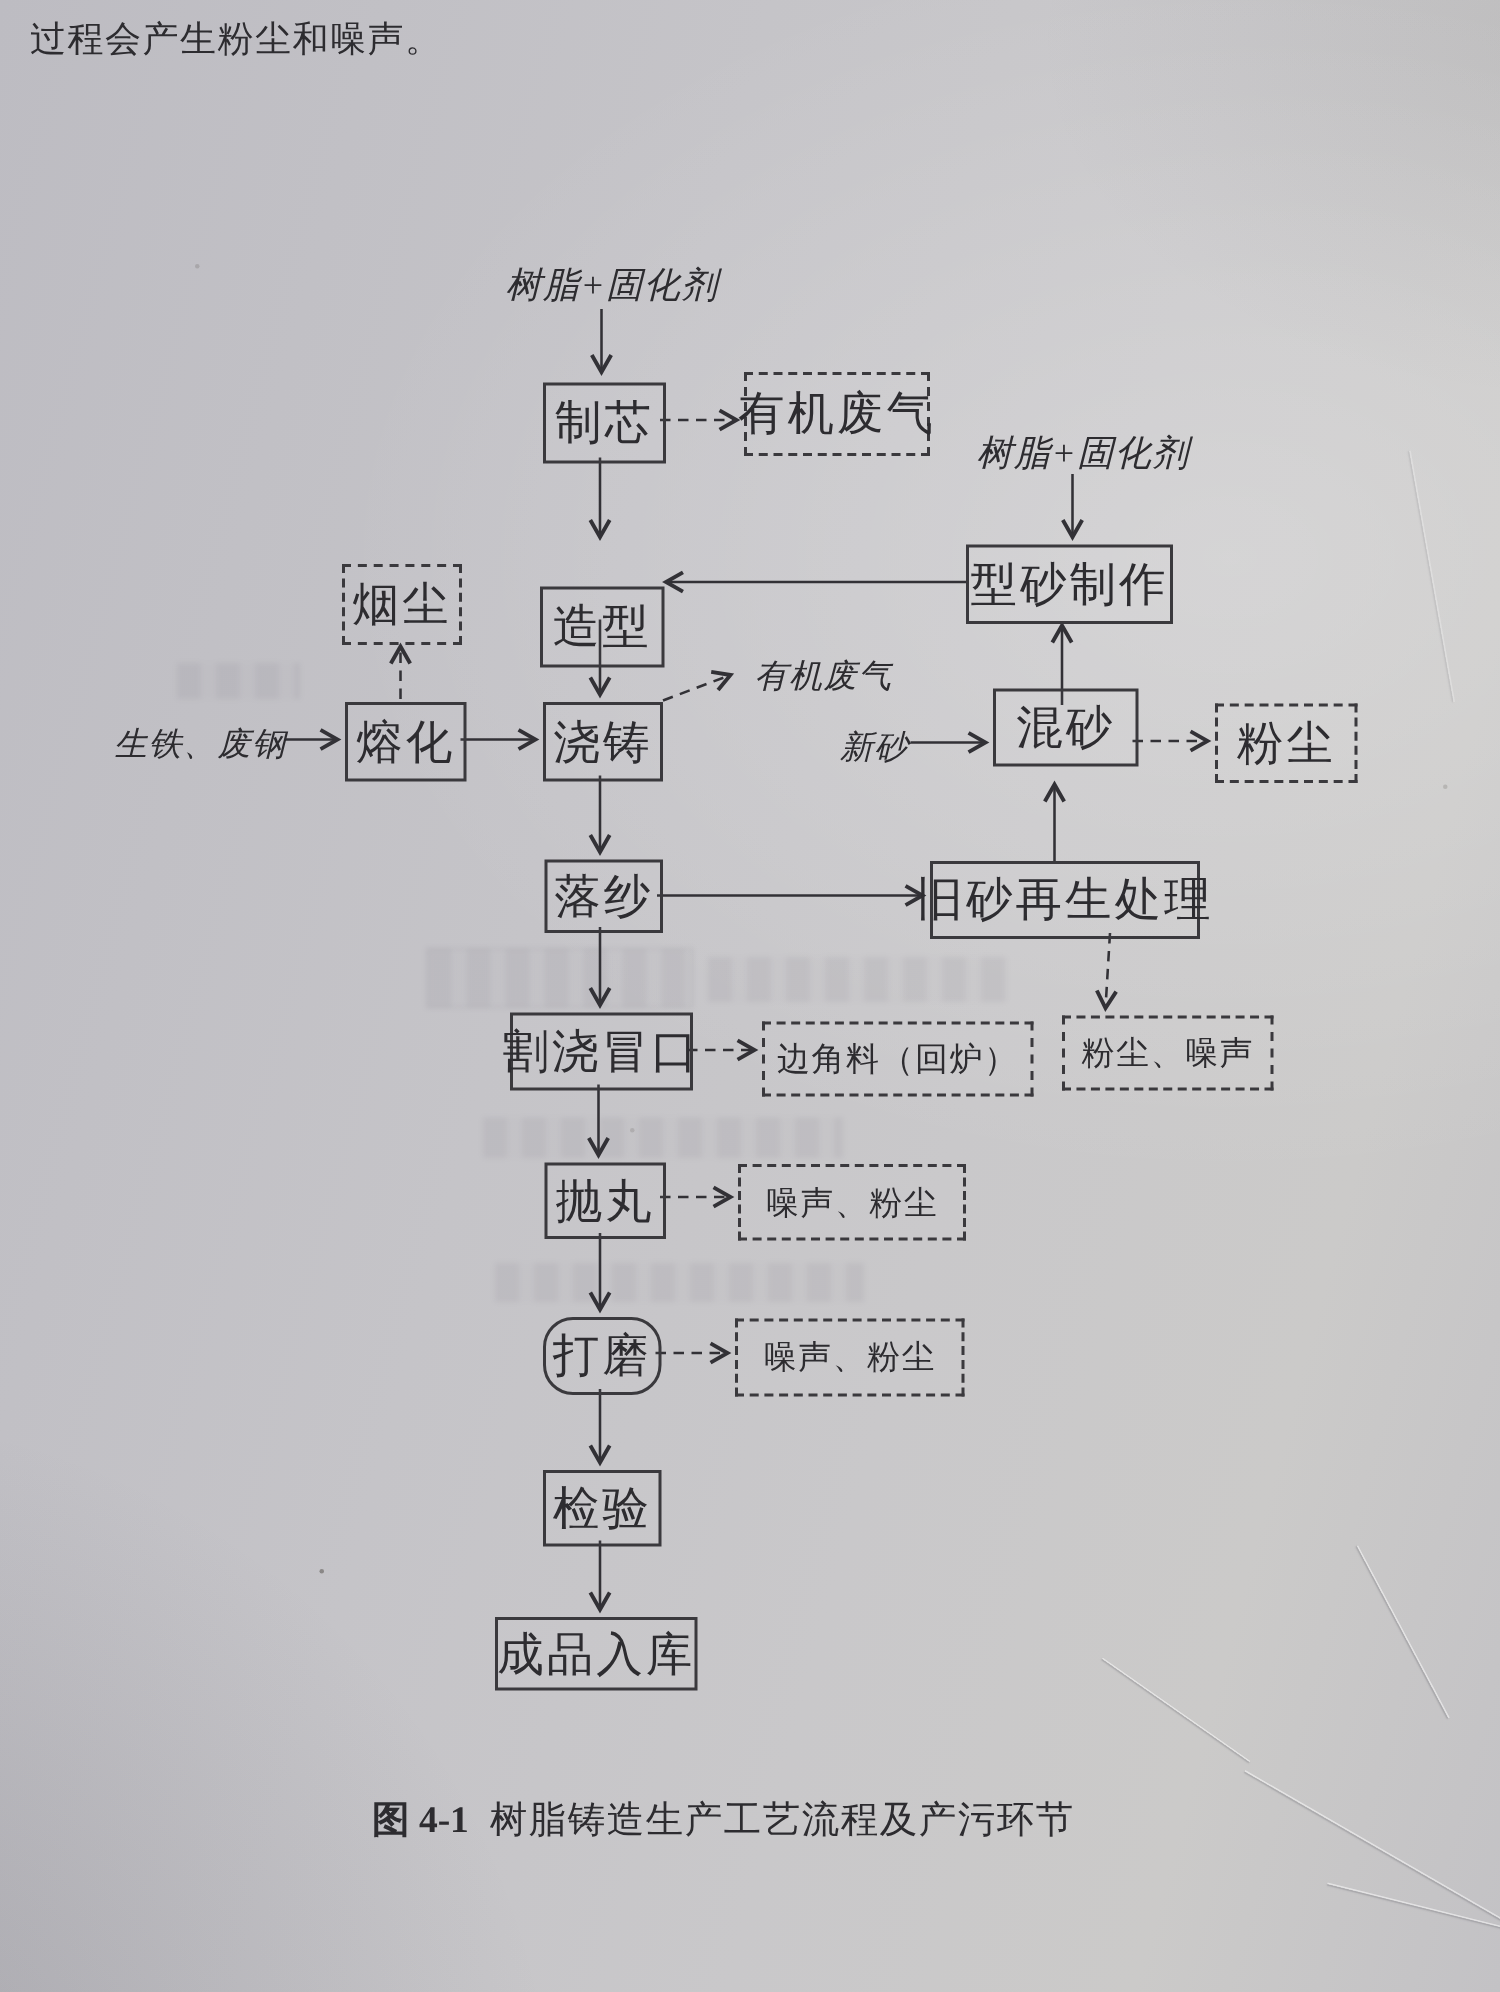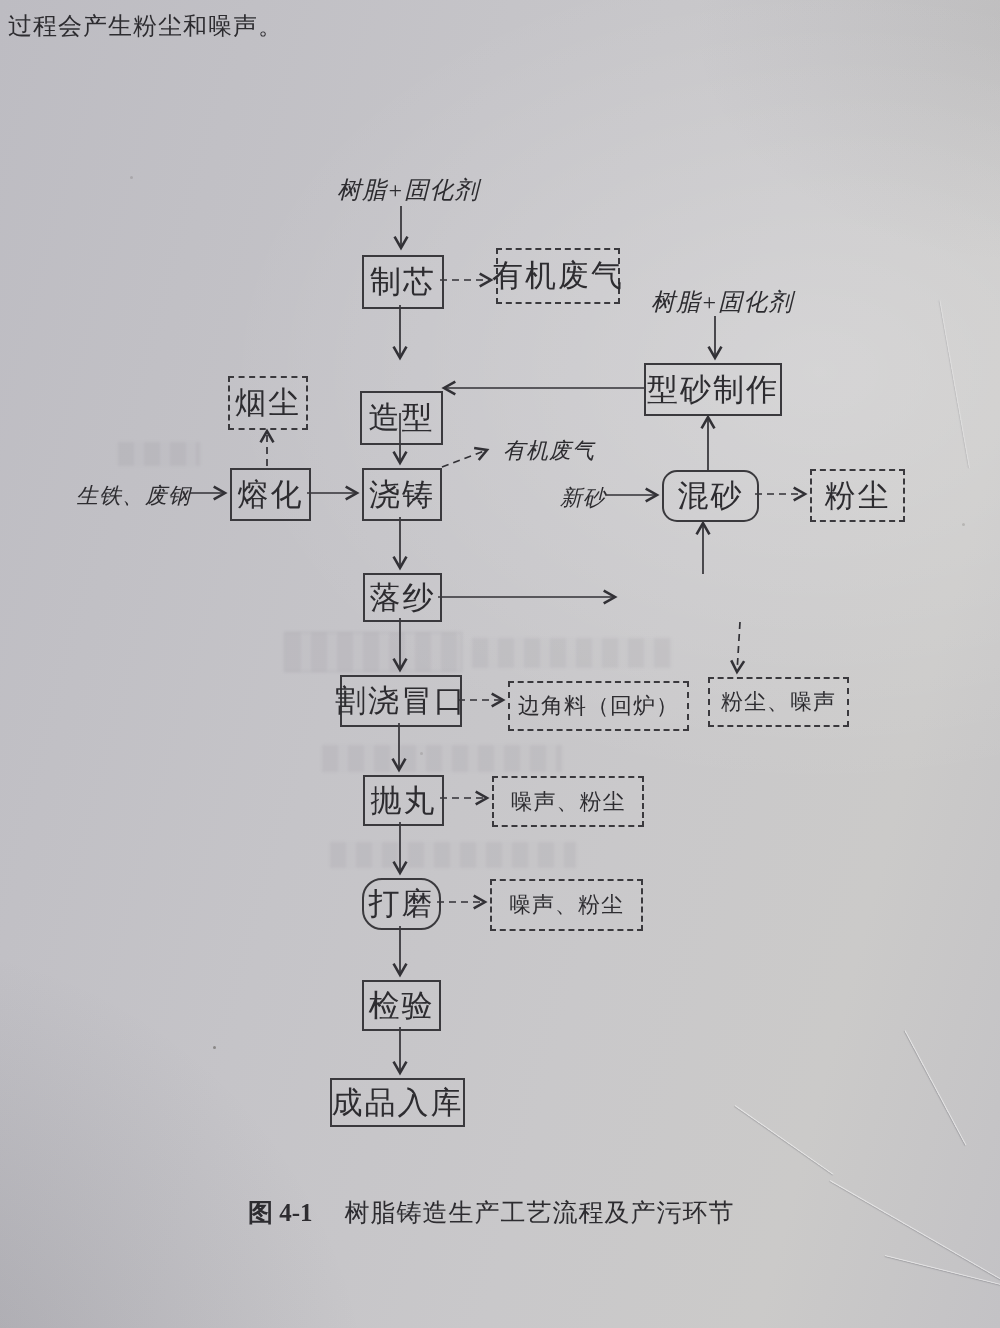--- a/index.html
+++ b/index.html
@@ -7,38 +7,38 @@
     position:relative;width:1000px;height:1328px;overflow:hidden;
     font-family:"Liberation Serif","DejaVu Serif",serif;
     color:#2d2c30;
     background:
       radial-gradient(1000px 700px at 82% 28%, rgba(255,255,255,0.22), rgba(255,255,255,0) 60%),
       radial-gradient(900px 900px at -12% 108%, rgba(55,55,66,0.20), rgba(55,55,66,0) 55%),
       radial-gradient(600px 400px at 105% 2%, rgba(70,70,80,0.10), rgba(70,70,80,0) 60%),
       linear-gradient(105deg,#bdbcc2 0%,#c5c4c8 38%,#c9c8ca 62%,#cbcac9 82%,#c3c2c5 100%);
   }
   .intro{position:absolute;font-size:24px;letter-spacing:1px;white-space:nowrap;}
-  .line1{left:8px;top:10px;}
+  .line1{left:20px;top:10px;}
   .line2{left:62px;top:55px;}
   
   .node{
     position:absolute;display:flex;align-items:center;justify-content:center;
     border:2px solid #3a393d;font-size:31px;letter-spacing:2px;white-space:nowrap;
     background:rgba(255,255,255,0.03);
   }
   .node.dashed{border:2px dashed #3a393d;}
   .node.small{font-size:22px;letter-spacing:1px;}
   .flabel{position:absolute;font-size:24px;letter-spacing:1px;white-space:nowrap;text-align:center;font-style:italic;}
   .flabel.small{font-size:22px;}
   .connectors{position:absolute;left:0;top:0;pointer-events:none;}
   .connectors line{stroke:#323136;stroke-width:1.7;fill:none;}
   .connectors .dashed line{stroke-dasharray:7 5;}
   
   .caption{position:absolute;left:248px;top:1196px;font-size:25px;white-space:nowrap;letter-spacing:1px;}
-  .caption b{font-weight:bold;margin-right:32px;letter-spacing:0;}
+  .caption b{font-weight:bold;margin-right:14px;letter-spacing:0;}
   
   .ghost{position:absolute;border:1px solid rgba(110,106,118,0.28);filter:blur(1.6px);opacity:0.5;
          background:repeating-linear-gradient(90deg, rgba(120,115,128,0.22) 0 16px, rgba(120,115,128,0.05) 16px 26px);}
   
   .crease{position:absolute;height:1px;background:rgba(255,255,255,0.5);
           box-shadow:0 1px 1px rgba(110,110,118,0.45);transform-origin:left center;}
   .speck{position:absolute;width:3px;height:3px;border-radius:50%;background:rgba(80,76,70,0.5);}
 </style>
 </head>
 <body>
@@ -94,22 +94,23 @@
   <div class="flabel" style="left:651px;top:286px;width:134px;">树脂+固化剂</div>
   <div class="flabel small" style="left:76px;top:481px;width:114px;">生铁、废钢</div>
   <div class="flabel small" style="left:499px;top:436px;width:100px;">有机废气</div>
   <div class="flabel small" style="left:557px;top:483px;width:52px;text-align:center;">新砂</div>
 
   <div class="node" style="left:362px;top:255px;width:78px;height:50px;">制芯</div>
   <div class="node" style="left:360px;top:363px;width:79px;height:50px;margin-top:28px;">造型</div>
   <div class="node" style="left:644px;top:363px;width:134px;height:49px;">型砂制作</div>
   <div class="node" style="left:230px;top:468px;width:77px;height:49px;">熔化</div>
   <div class="node" style="left:362px;top:468px;width:76px;height:49px;">浇铸</div>
-  <div class="node" style="left:662px;top:470px;width:93px;height:48px;border-radius:15px;">混砂</div>
+  <div class="node" style="left:662px;top:459px;width:93px;height:48px;">混砂</div>
   <div class="node" style="left:363px;top:573px;width:75px;height:45px;">落纱</div>
+  <div class="node" style="left:620px;top:574px;width:176px;height:48px;">旧砂再生处理</div>
   <div class="node" style="left:340px;top:675px;width:118px;height:48px;">割浇冒口</div>
   <div class="node" style="left:363px;top:775px;width:77px;height:47px;">抛丸</div>
   <div class="node" style="left:362px;top:878px;width:75px;height:48px;border-radius:20px;">打磨</div>
   <div class="node" style="left:362px;top:980px;width:75px;height:47px;">检验</div>
   <div class="node" style="left:330px;top:1078px;width:131px;height:45px;">成品入库</div>
 
   <div class="node dashed" style="left:496px;top:248px;width:120px;height:52px;">有机废气</div>
   <div class="node dashed" style="left:228px;top:376px;width:76px;height:50px;">烟尘</div>
   <div class="node dashed" style="left:810px;top:469px;width:91px;height:49px;">粉尘</div>
   <div class="node dashed small" style="left:508px;top:681px;width:177px;height:46px;">边角料（回炉）</div>

